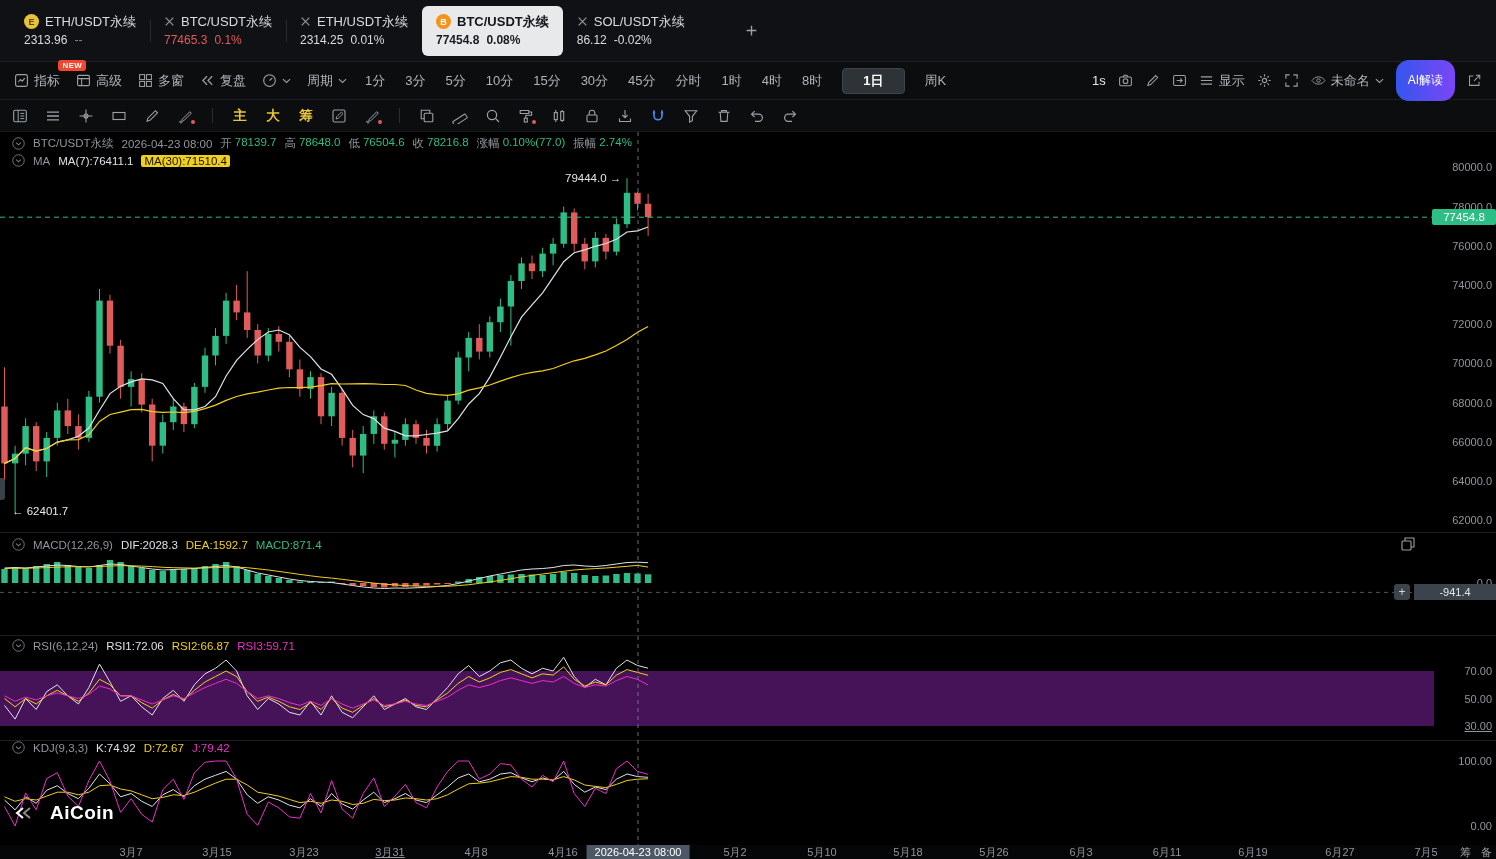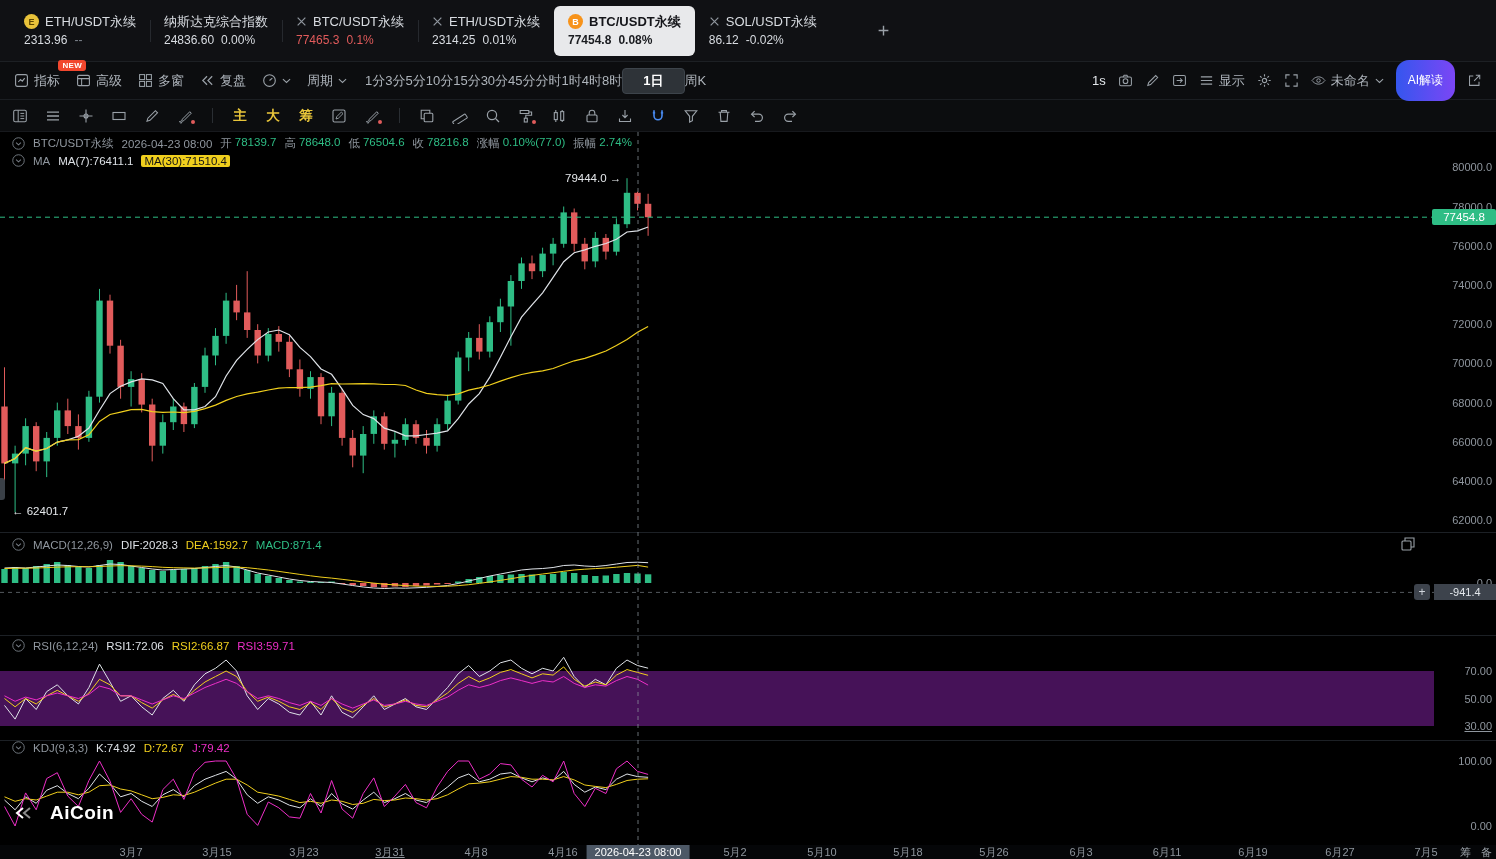--- a/index.html
+++ b/index.html
@@ -28,21 +28,21 @@
 .tab-add .icn{width:13px;height:13px}
 
 
 #toolbar{height:38px;background:#0c0d0f;border-bottom:1px solid #1b1e22;display:flex;align-items:center;padding:0 14px;font-size:13px;color:#aeb4bb}
 .tb-left{display:flex;align-items:center;gap:16px}
 .tb-item{display:flex;align-items:center;gap:5px;cursor:pointer;position:relative;white-space:nowrap}
 .icn{display:inline-flex;width:15px;height:15px;color:#9aa1a8}
 .icn svg{width:100%;height:100%}
 .icn.chev{width:9px;height:6px}
 .new-badge{position:absolute;top:-12px;right:-26px;background:#f2472e;color:#fff;font-size:8px;font-style:normal;padding:1px 4px;border-radius:3px;font-weight:bold;letter-spacing:.3px}
-#intervals{display:flex;align-items:center;margin-left:18px}
+#intervals{display:flex;align-items:center;gap:20px;margin-left:18px}
 .iv{cursor:pointer;color:#aeb4bb;white-space:nowrap}
 .iv.active{background:#2e3338;color:#fff;font-weight:bold;padding:3px 20px;border-radius:4px;border:1px solid #3d444b}
 .tb-right{margin-left:auto;display:flex;align-items:center;gap:12px}
 .speed{color:#e3e7eb;font-size:13px}
 .ai-btn{background:linear-gradient(90deg,#3556ee,#7b46f5);color:#fff;font-size:12px;padding:12px 12px;border-radius:13px;cursor:pointer;white-space:nowrap}
 
 
 #drawbar{height:32px;background:#0c0d0f;border-bottom:1px solid #17191d;display:flex;align-items:center;padding:0 10px;gap:13px}
 .dtool{width:20px;height:20px;display:flex;align-items:center;justify-content:center;color:#9aa1a8;cursor:pointer;position:relative;font-size:13.5px}
 .dtool .icn{width:16px;height:16px;color:inherit}
@@ -57,21 +57,21 @@
 .legend{position:absolute;left:12px;display:flex;align-items:center;gap:8px;font-size:11.5px;z-index:5;white-space:nowrap}
 .pair{display:flex;gap:3px}
 .lg{color:#8f969e}.lw{color:#dde1e6}.ly{color:#f0cf1d}.lmg{color:#ee2fc8}.lu{color:#2ebd85}
 .ma30badge{background:#f0cf1d;color:#141414;padding:0 3px;border-radius:2px}
 .collapse{width:13px;height:13px;color:#767d85}
 .annotation{position:absolute;font-size:11.5px;color:#e6e9ec;z-index:4;white-space:nowrap}
 .ylab{position:absolute;right:4px;font-size:11px;color:#8f969e;z-index:3;white-space:nowrap}
 .price-tag{position:absolute;right:0;top:77px;width:64px;background:#2ebd85;color:#fff;font-size:11.5px;text-align:center;padding:2px 0;border-radius:2px;z-index:6}
 .cross-tag{position:absolute;right:0;top:452px;display:flex;align-items:center;gap:4px;z-index:6}
 .cross-tag .plusbtn{width:16px;height:16px;background:#3d434c;color:#cfd4da;display:flex;align-items:center;justify-content:center;border-radius:3px;font-size:12px;cursor:pointer}
-.cross-tag .val{background:#3d434c;color:#e3e7eb;font-size:11px;padding:2px 0;width:62px;text-align:center}
+.cross-tag .val{background:#3d434c;color:#e3e7eb;font-size:11px;padding:2px 0;width:82px;text-align:center}
 .pmax{position:absolute;left:1400px;top:404px;width:16px;height:16px;color:#8f969e;cursor:pointer;z-index:4}
 .lhandle{position:absolute;left:0;top:346px;width:5px;height:22px;background:#3a4047;border-radius:0 3px 3px 0;z-index:4}
 #logo{position:absolute;left:14px;top:670px;display:flex;align-items:center;gap:16px;font-size:19px;font-weight:bold;color:#fff;z-index:5;letter-spacing:.5px}
 
 
 #timebar{position:relative;height:14px;background:#050608;font-size:11px;color:#8f969e}
 .xlab{position:absolute;top:0;transform:translateX(-50%);white-space:nowrap}
 .time-tag{position:absolute;top:0;left:638px;transform:translateX(-50%);background:#4d5866;color:#fff;padding:0 8px;font-size:11px;height:14px;line-height:14px;z-index:5;white-space:nowrap}
 .corner{position:absolute;right:4px;top:0;display:flex;gap:10px;color:#9aa1a8;font-size:11px;z-index:6}
 .corner span{cursor:pointer}
@@ -84,29 +84,20 @@
   <header id="tabbar">
     <div id="tabs">
         <div class="tab">
           <div class="trow1">
             <span class="coin eth-coin">E</span>
             <span class="tab-name">ETH/USDT永续</span>
           </div>
   <div class="trow2">
             <span class="vw">2313.96</span>
             <span class="muted">--</span>
-          </div>
-        </div>
-        <div class="tab">
-          <div class="trow1">
-            <span class="tab-name">纳斯达克综合指数</span>
-          </div>
-  <div class="trow2">
-            <span class="vw">24836.60</span>
-            <span class="vw">0.00%</span>
           </div>
         </div>
         <div class="tab">
           <div class="trow1">
             <span class="tab-close">
               <svg viewBox="0 0 10 10">
                 <path d="M1.5 1.5l7 7m0-7l-7 7" stroke="currentColor" stroke-width="1.1"></path>
               </svg>
             </span>
             <span class="tab-name">BTC/USDT永续</span>

